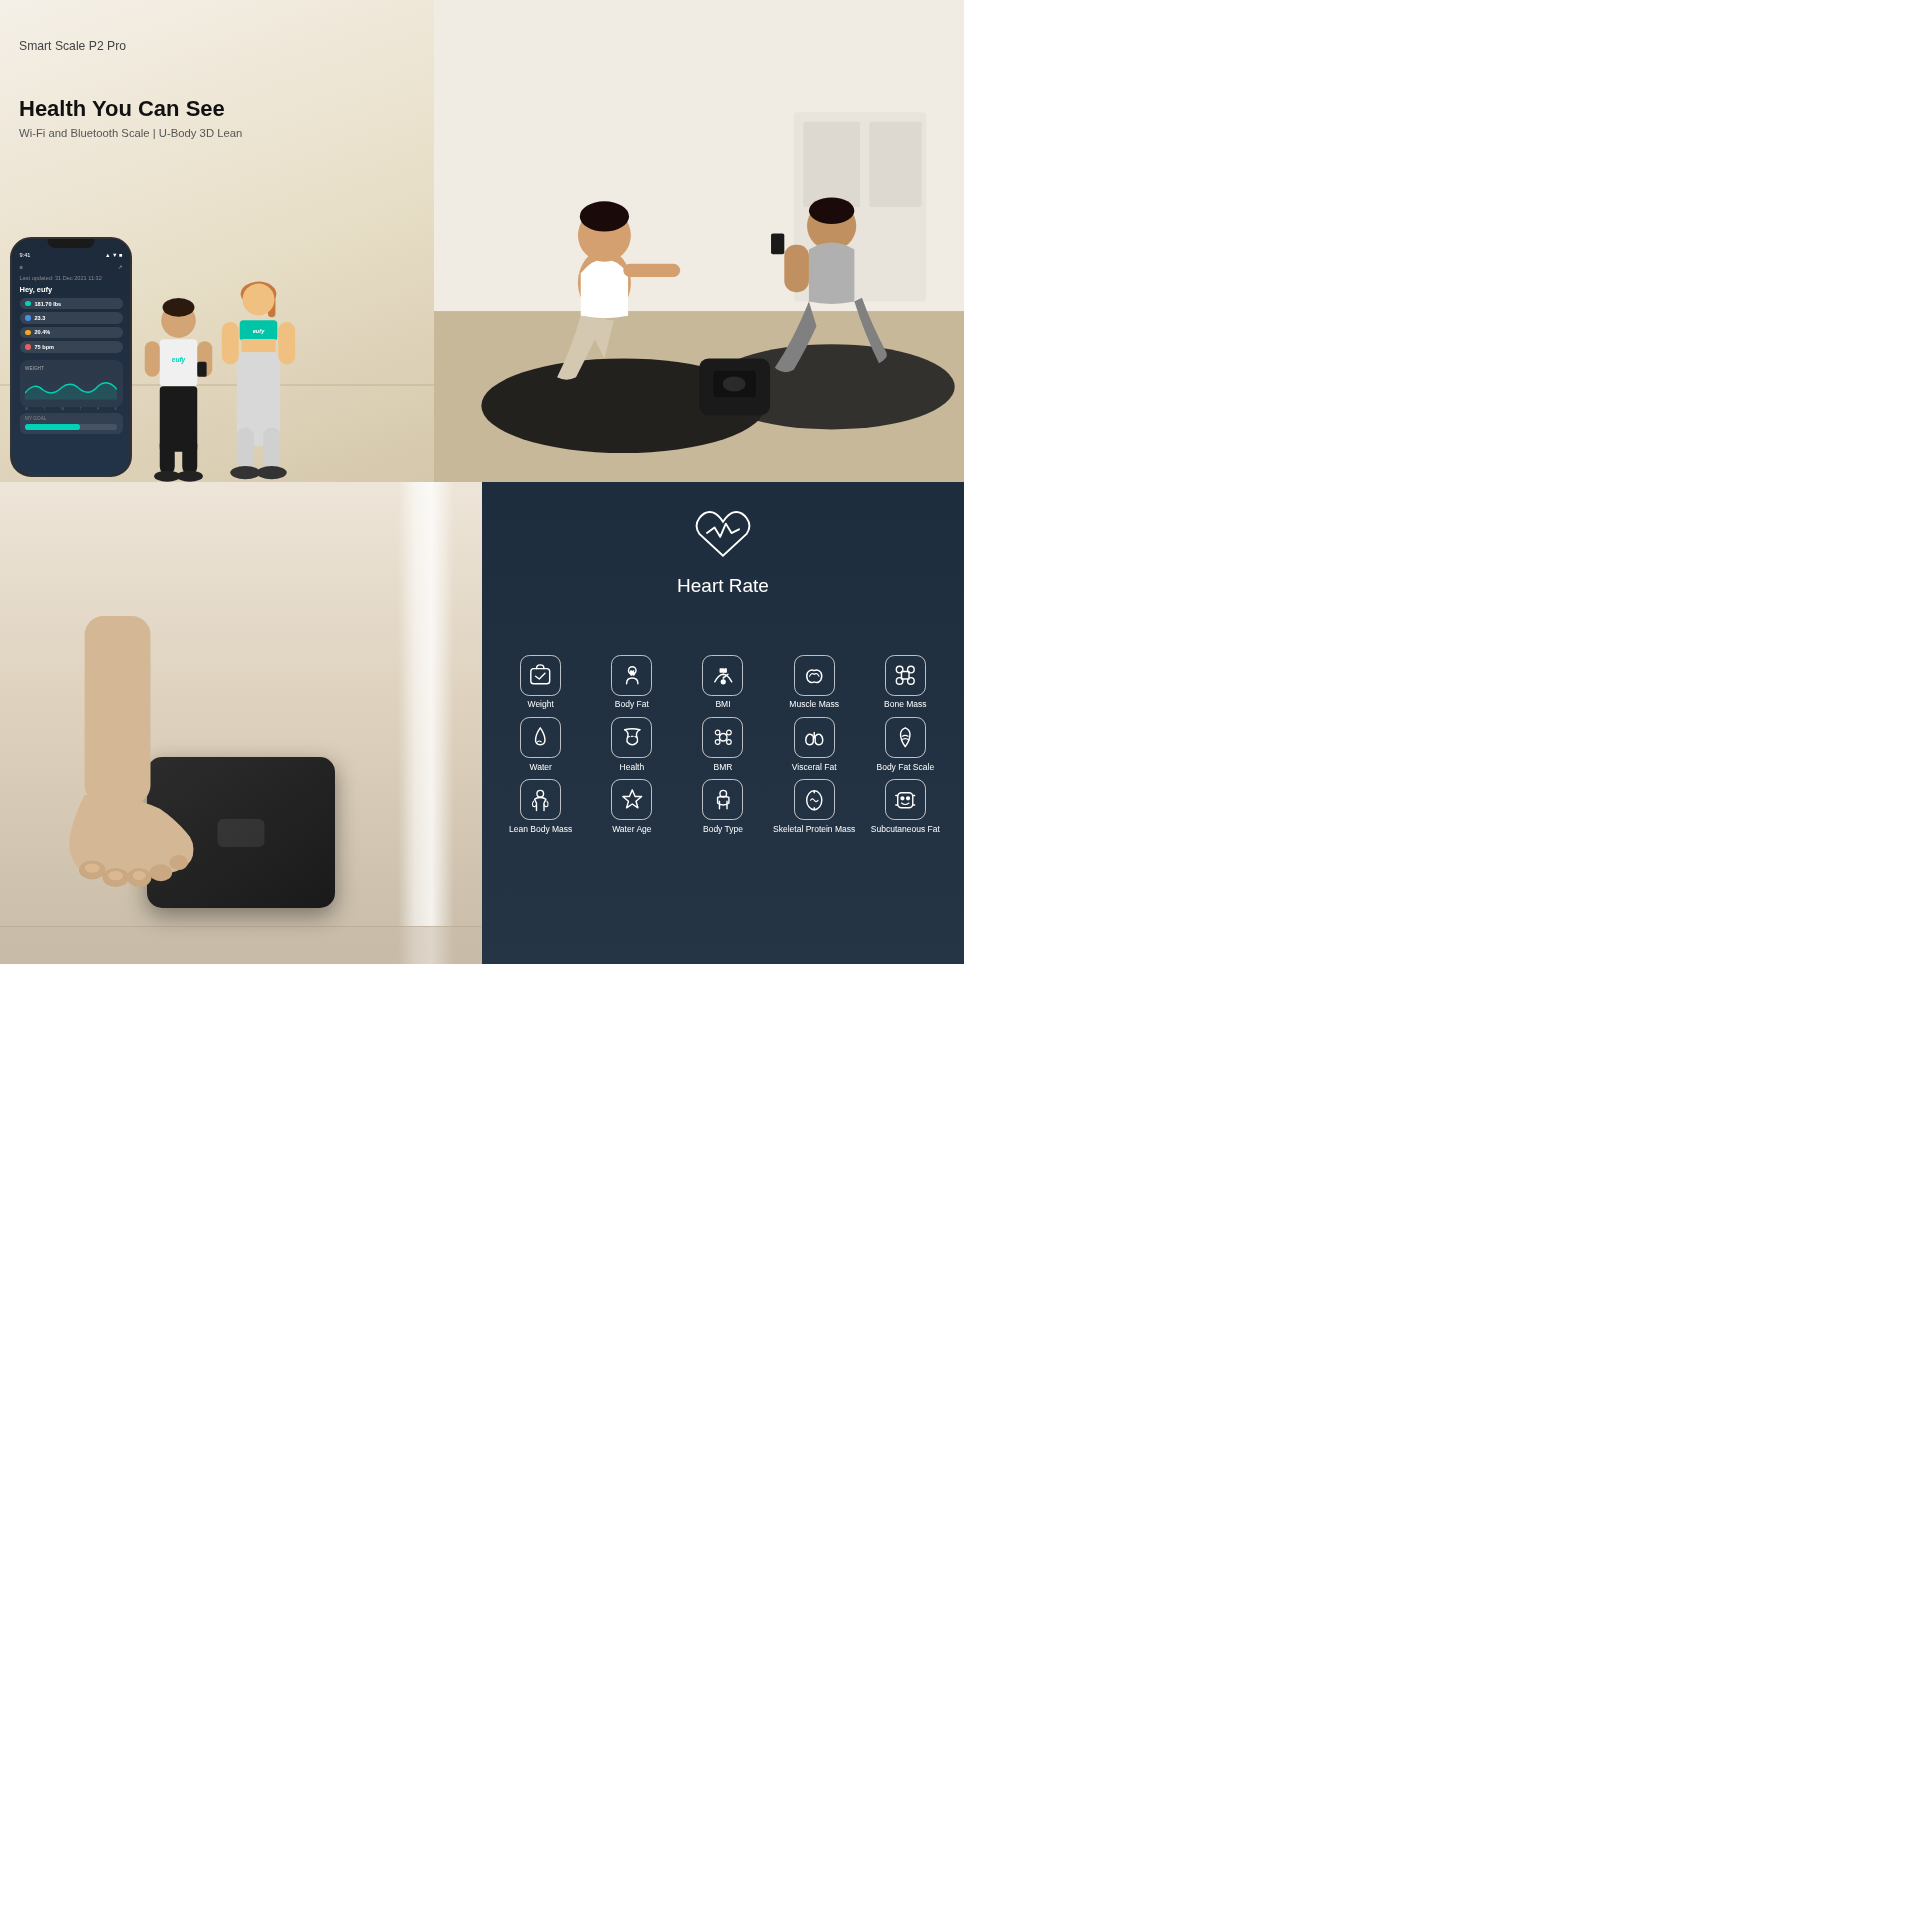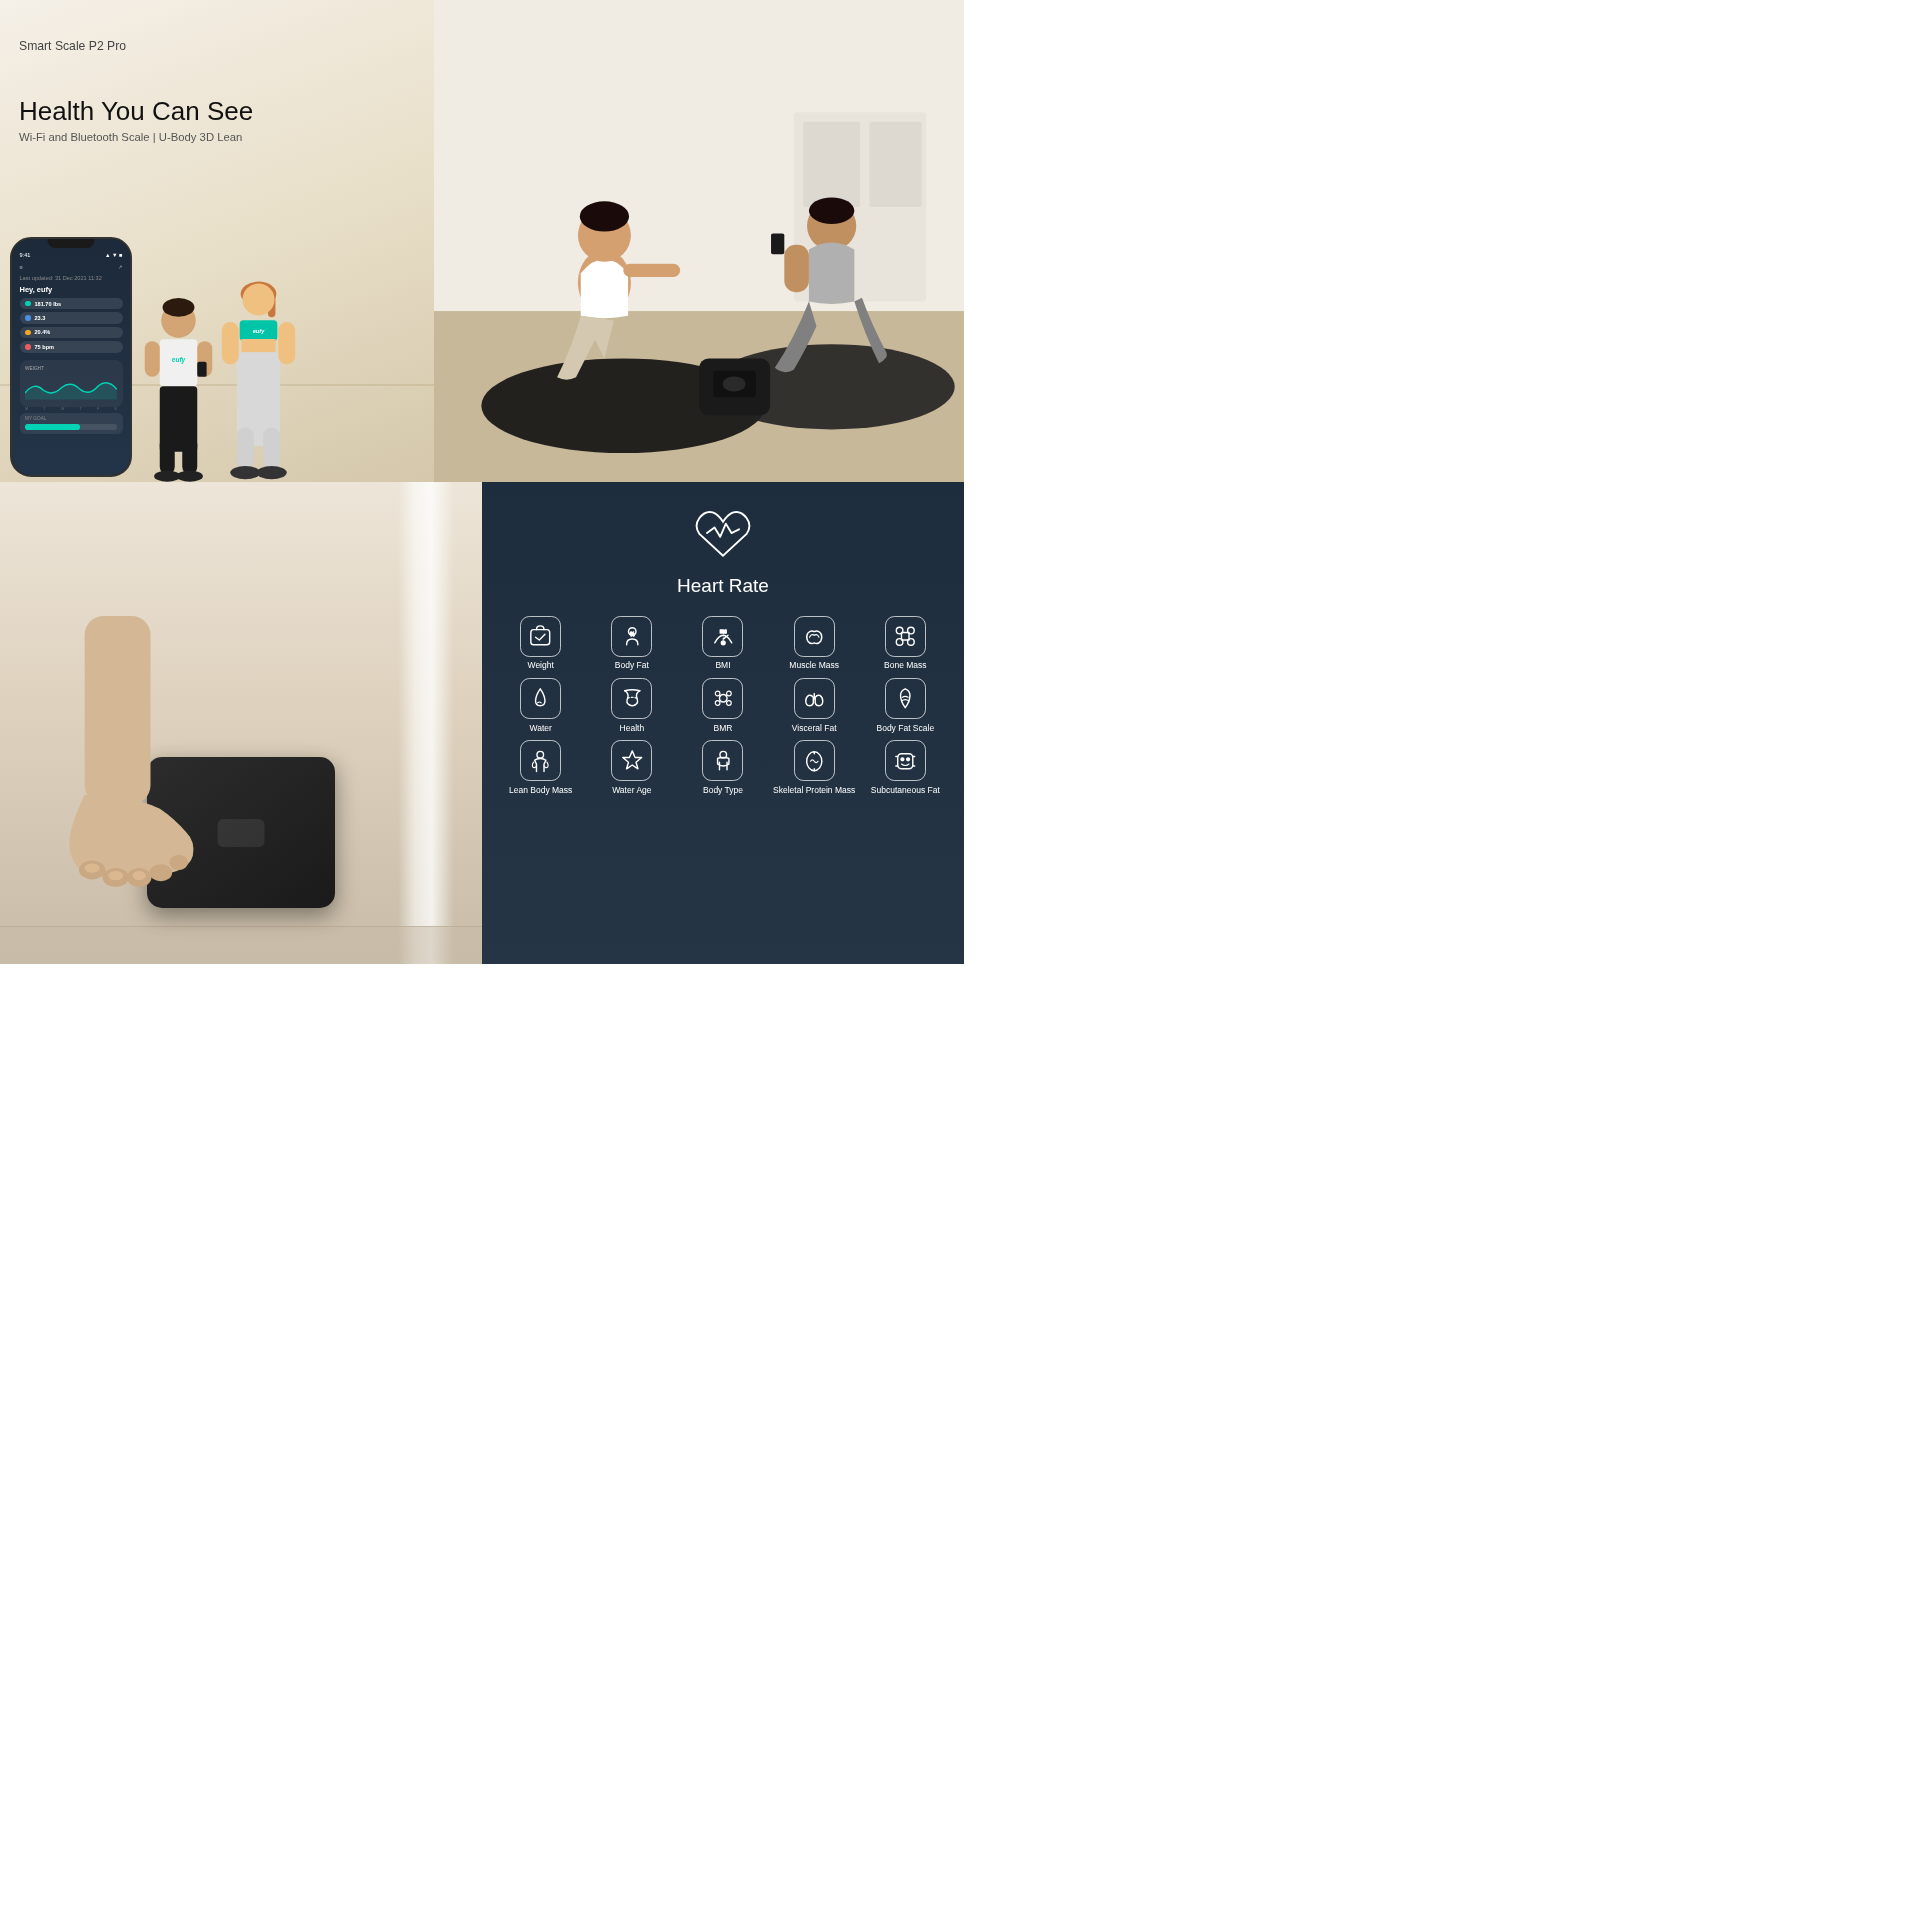--- a/index.html
+++ b/index.html
@@ -29,22 +29,22 @@
     }
 
     .product-subtitle {
       font-size: 12.2px;
       color: #444;
       font-weight: 400;
       margin-bottom: 3.8px;
     }
 
     .product-title {
-      font-size: 26px;
-      font-weight: 400;
+      font-size: 22px;
+      font-weight: 700;
       color: #111;
       line-height: 1.1;
       margin-bottom: 5.6px;
       margin-top: 44px;
     }
 
     .product-desc {
       font-size: 11.3px;
       color: #555;
       margin-bottom: 15px;
@@ -182,20 +182,21 @@
 
     
     .bottom-right {
       width: 50%;
       height: 100%;
       background: linear-gradient(180deg, #1e2d3d 0%, #263545 100%);
       padding: 19px 15px 15px;
       display: flex;
       flex-direction: column;
       align-items: center;
+      gap: 39px;
     }
 
     .heart-rate-section {
       display: flex;
       flex-direction: column;
       align-items: center;
       margin-bottom: 19px;
     }
 
     .heart-icon-container {

